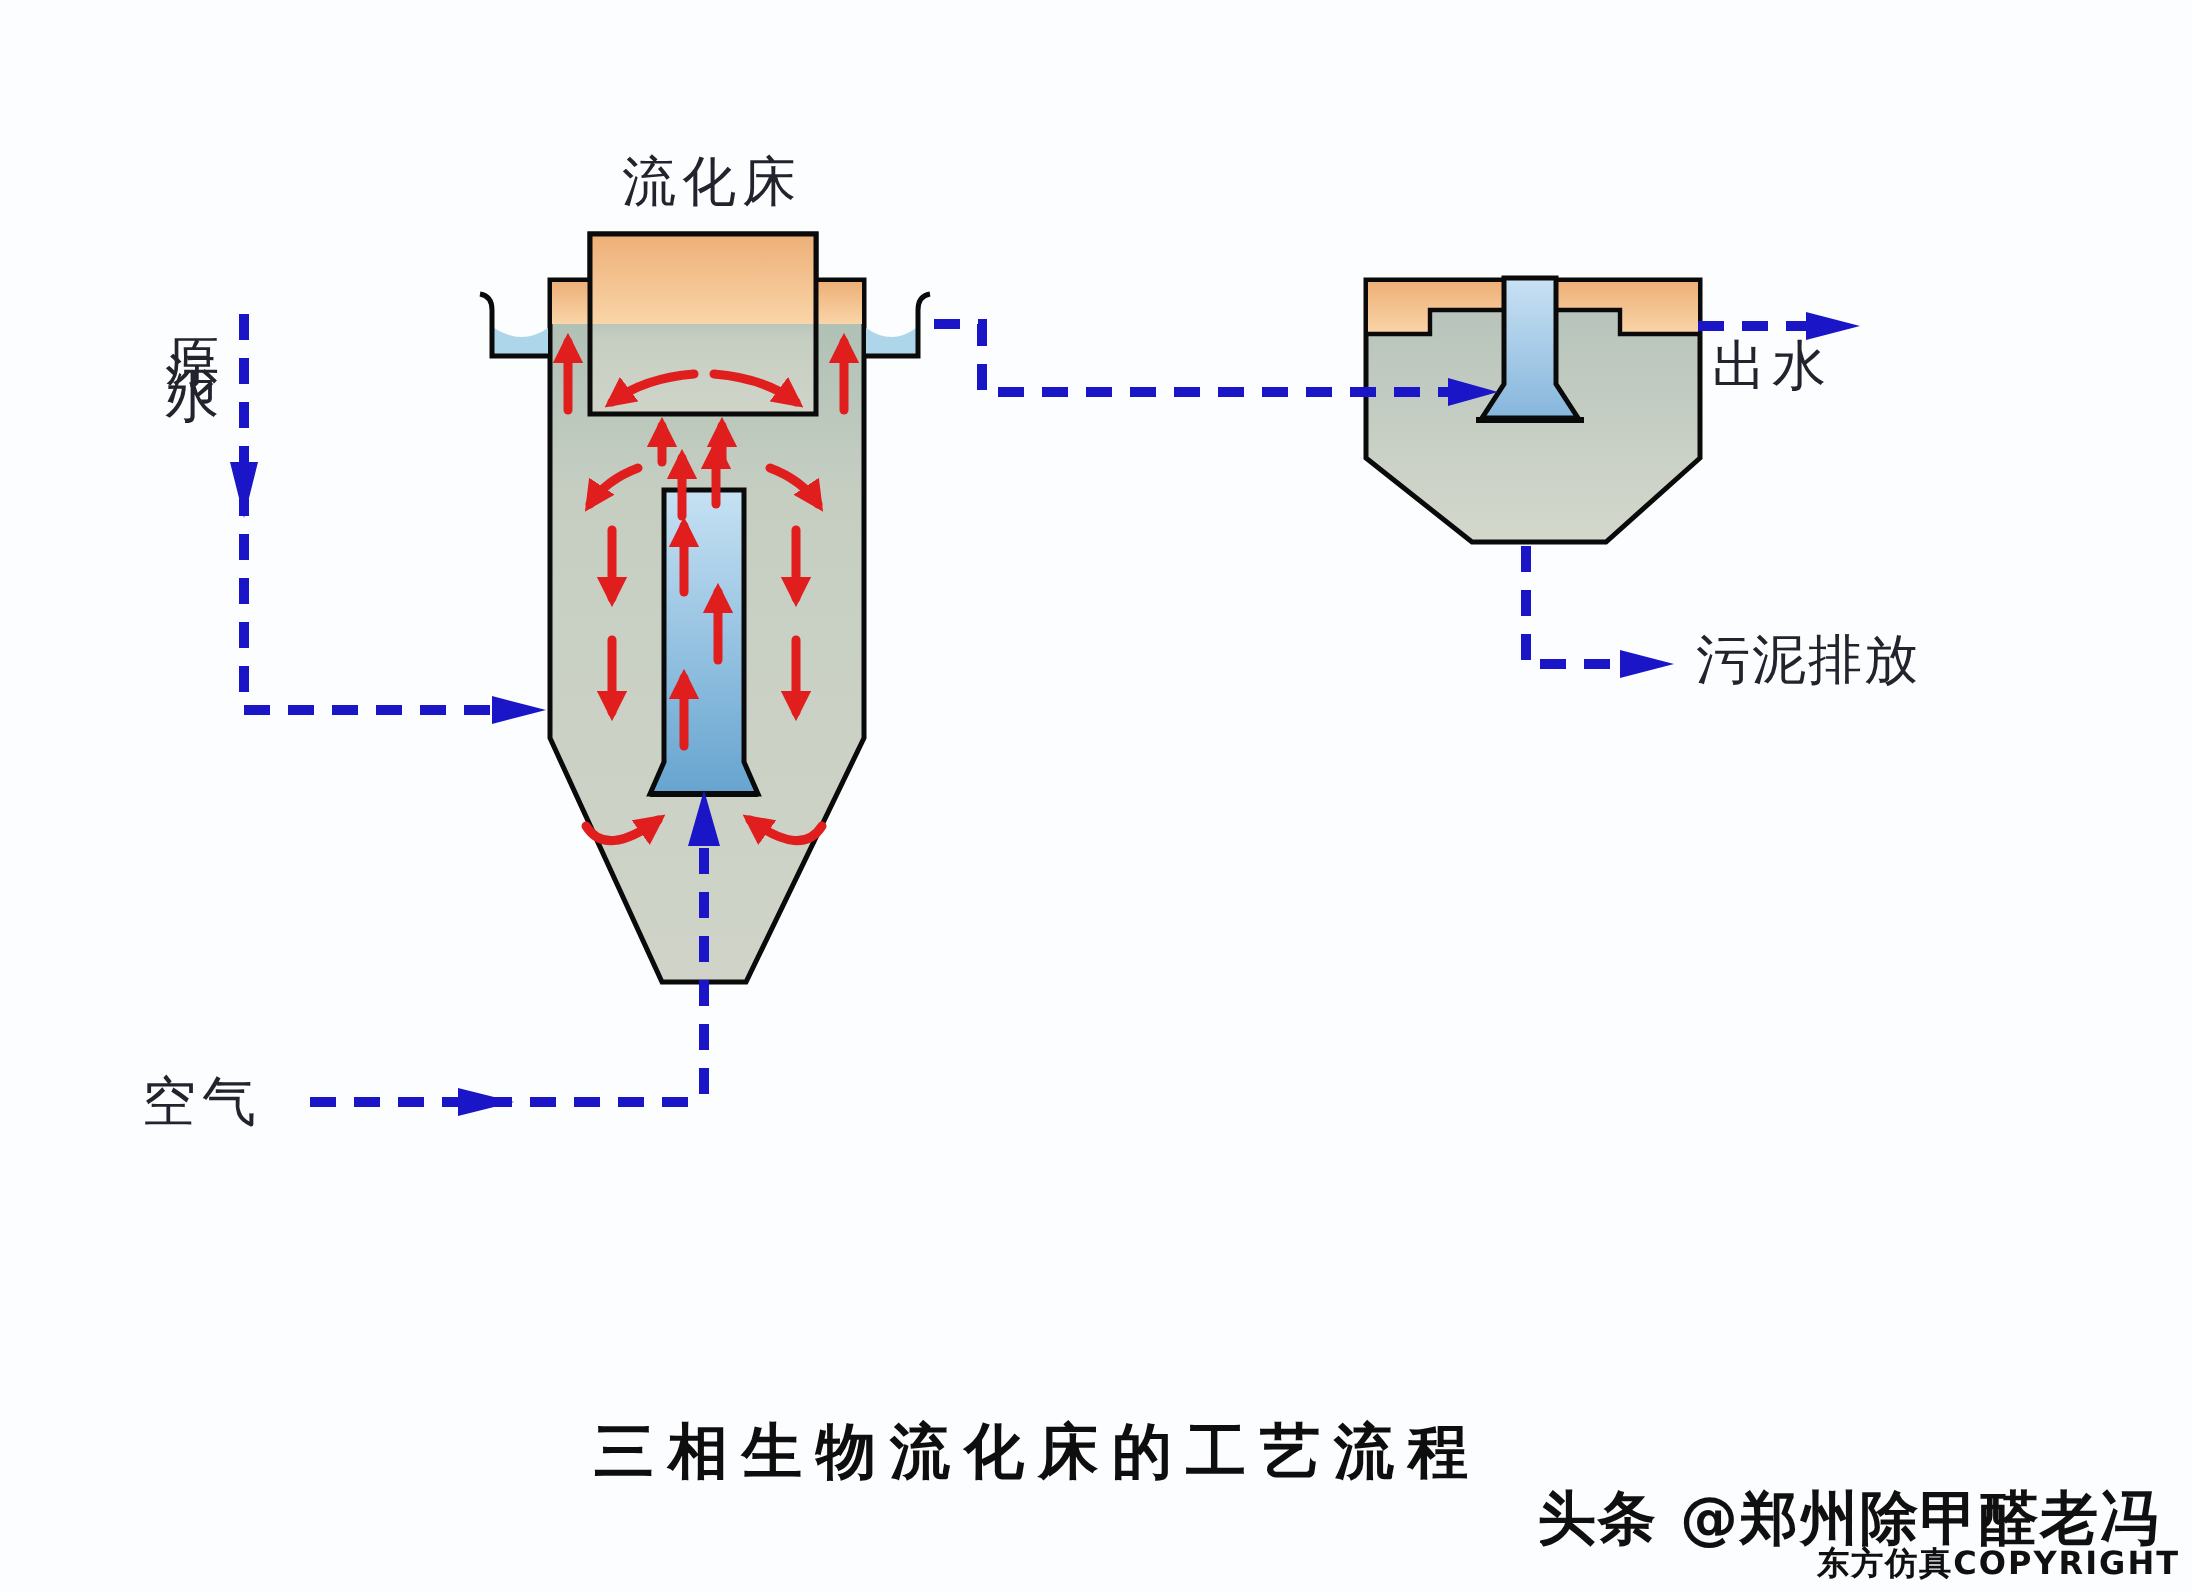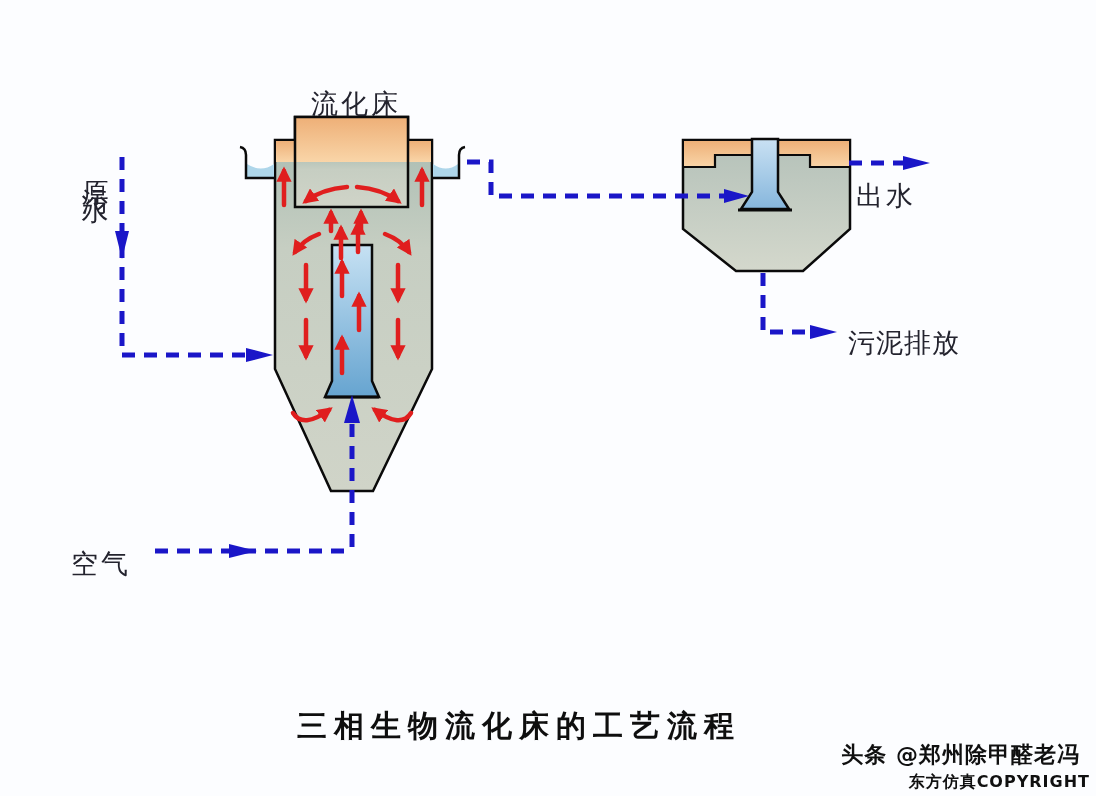--- a/index.html
+++ b/index.html
@@ -5,35 +5,35 @@
   html,body{margin:0;padding:0;}
   body{
     width:1096px;height:796px;position:relative;overflow:hidden;
     background:#fcfdff;
     font-family:"DejaVu Serif","Liberation Serif",serif;
   }
   #stage{position:absolute;left:0;top:0;width:1096px;height:796px;}
   svg{position:absolute;left:0;top:0;}
   .lbl{
     position:absolute;color:#23232e;font-size:27px;letter-spacing:3px;
-    white-space:nowrap;line-height:1.15;margin-top:12px;
+    white-space:nowrap;line-height:1.15;
   }
   .lbl-vert{
     writing-mode:vertical-rl;text-orientation:upright;
     letter-spacing:8px;
   }
   .title{
     position:absolute;left:297px;top:706px;
     font-size:30px;font-weight:700;color:#0e0e0e;letter-spacing:7px;
     white-space:nowrap;
   }
   .wm-byline{
     position:absolute;right:16px;top:740px;
     font-family:"DejaVu Sans","Liberation Sans",sans-serif;
-    font-size:22px;font-weight:700;color:#101010;letter-spacing:1px;
+    font-size:29px;font-weight:700;color:#101010;letter-spacing:1px;
     white-space:nowrap;
   }
   .wm-copy{
     position:absolute;right:6px;top:772px;
     font-family:"DejaVu Sans","Liberation Sans",sans-serif;
     font-size:16px;font-weight:700;color:#101010;letter-spacing:1px;
     white-space:nowrap;
     text-align:center;
   }
 </style>

